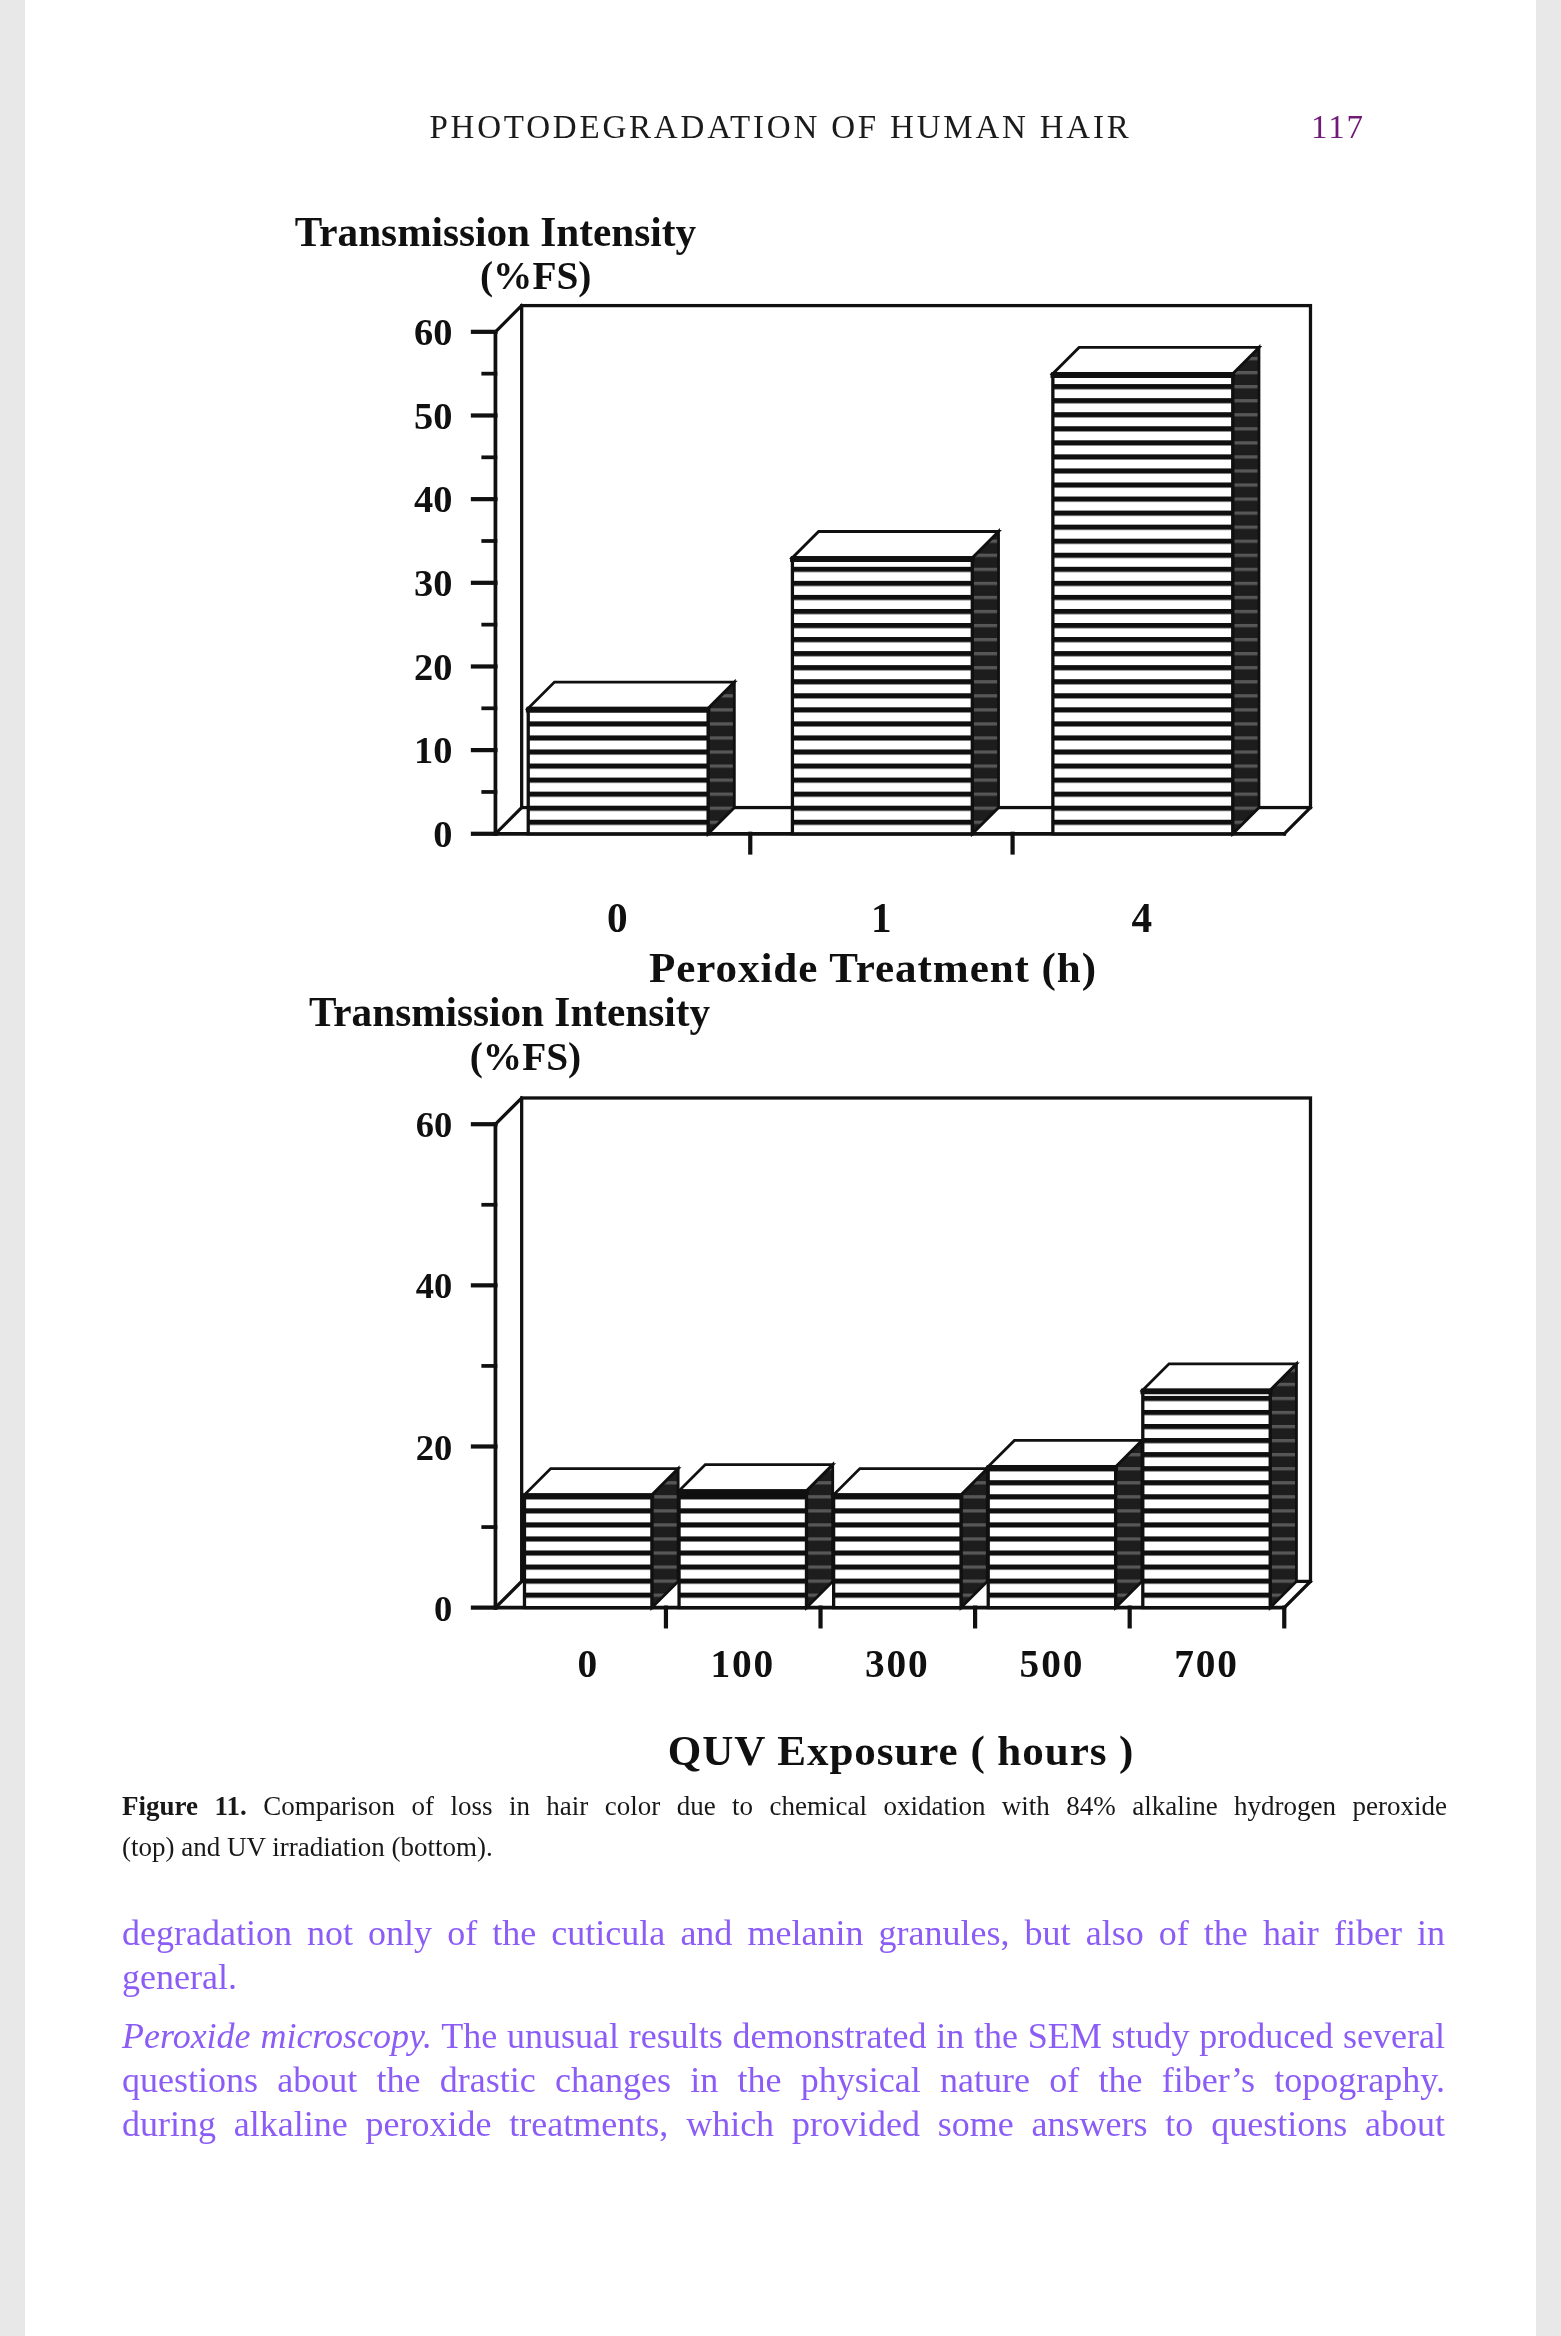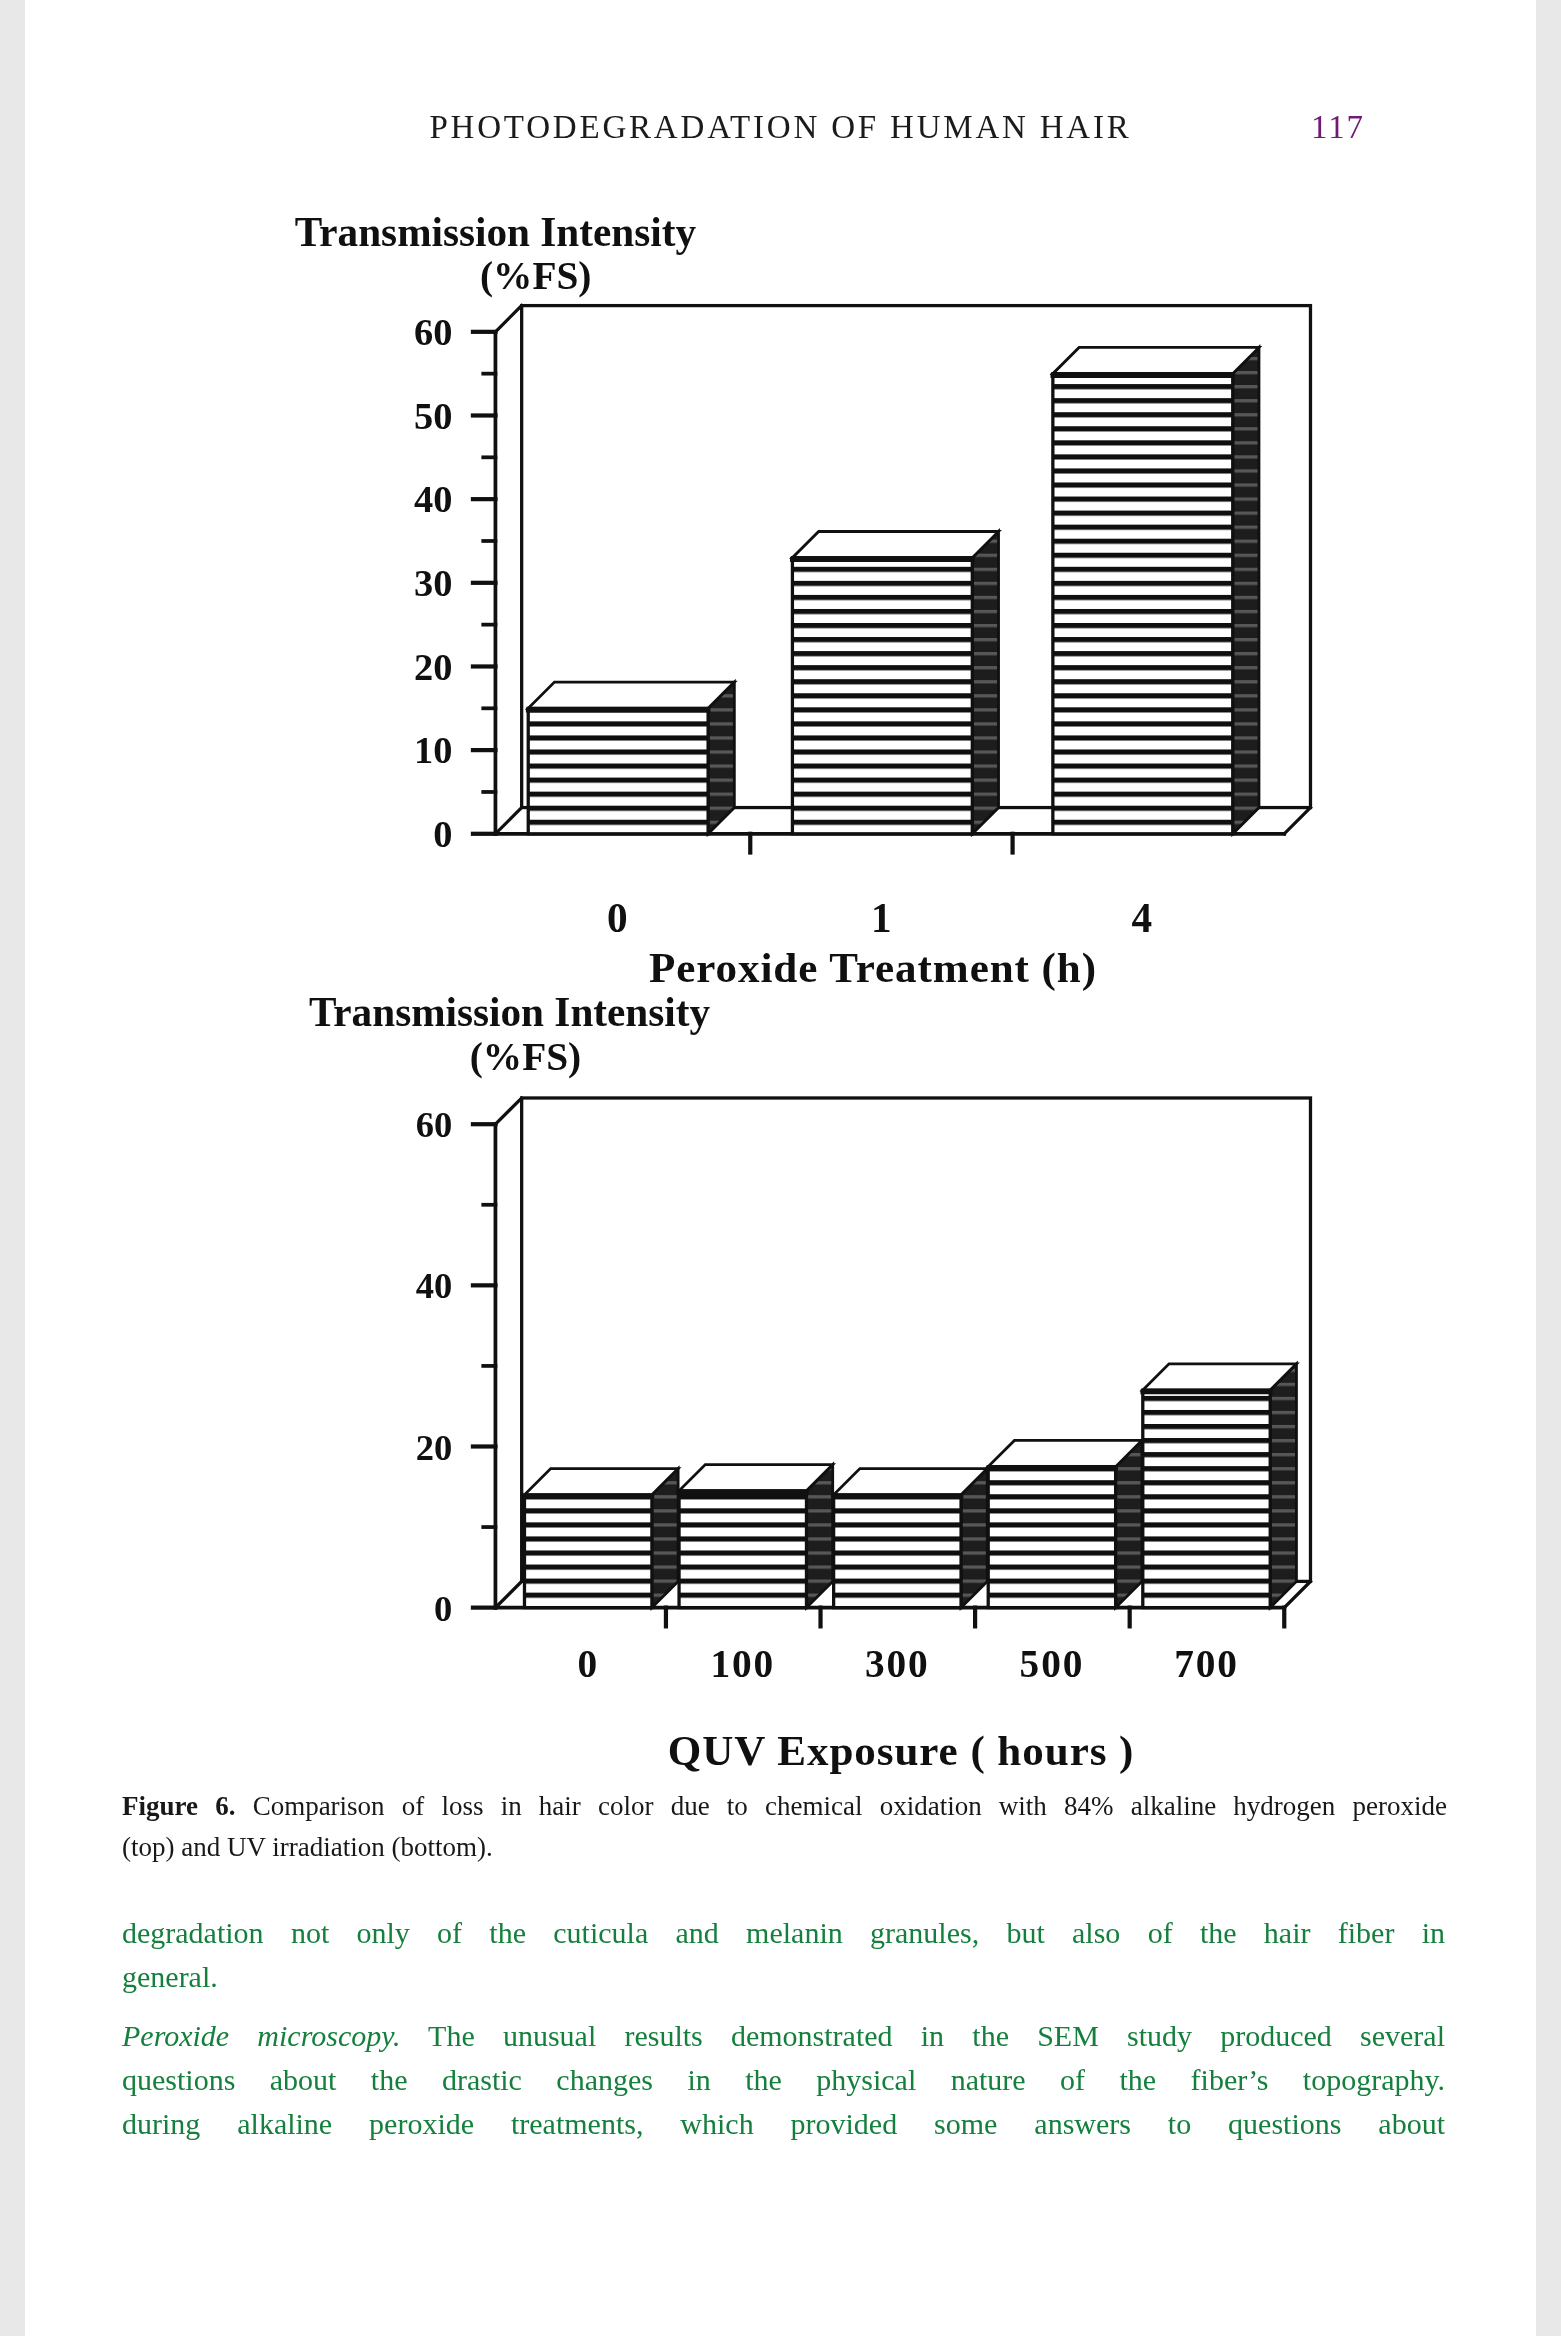--- a/index.html
+++ b/index.html
@@ -20,21 +20,21 @@
     fill:#101010;font-weight:700;
   }
   .caption{
     position:absolute;left:97px;top:1786px;width:1325px;
     font-size:27px;line-height:41px;color:#181818;
   }
   .capline.jl{text-align:justify;text-align-last:justify;}
   .cap-label{font-weight:700;}
   .bodytext{
     position:absolute;left:97px;top:1911px;width:1323px;
-    font-size:30px;line-height:44px;color:#15803d;
+    font-size:36px;line-height:44px;color:#8b5cf6;
   }
   .para + .para{margin-top:15px;}
   .bodyline{text-align:justify;text-align-last:justify;}
   .bodyline.nojust{text-align:left;text-align-last:auto;}
   .bodyline i{font-style:italic;}
 </style>
 </head>
 <body>
 
 <div class="page">
@@ -165,21 +165,21 @@
           <polygon points="1193,1483.8 1329,1483.8 1357,1455.8 1221,1455.8" fill="#ffffff" stroke="#101010" stroke-width="3"></polygon>
           <rect x="1193" y="1483.8" width="136" height="232.20000000000005" fill="url(#hatch)" stroke="#101010" stroke-width="3.5"></rect>
           <line x1="1193" y1="1485.8" x2="1329" y2="1485.8" stroke="#101010" stroke-width="5" stroke-linecap="square"></line>
         </g>
         <text x="1261" y="1790" font-size="42" text-anchor="middle" letter-spacing="2">700</text>
         <text x="935" y="1884" font-size="46" text-anchor="middle" letter-spacing="1">QUV Exposure ( hours )</text>
       </g>
   </svg>
 
   <div class="caption">
-    <div class="capline jl"><span class="cap-label">Figure 6.</span>  <span>Comparison of loss in hair color due to chemical oxidation with 84% alkaline hydrogen peroxide</span></div>
+    <div class="capline jl"><span class="cap-label">Figure 11.</span>  <span>Comparison of loss in hair color due to chemical oxidation with 84% alkaline hydrogen peroxide</span></div>
     <div class="capline">(top) and UV irradiation (bottom).</div>
   </div>
 
   <div class="bodytext" id="bodytext">
       <div class="para">
         <div class="bodyline">degradation not only of the cuticula and melanin granules, but also of the hair fiber in</div>
         <div class="bodyline nojust">general.</div>
       </div>
       <div class="para">
         <div class="bodyline"><i>Peroxide microscopy.</i> The unusual results demonstrated in the SEM study produced several</div>

